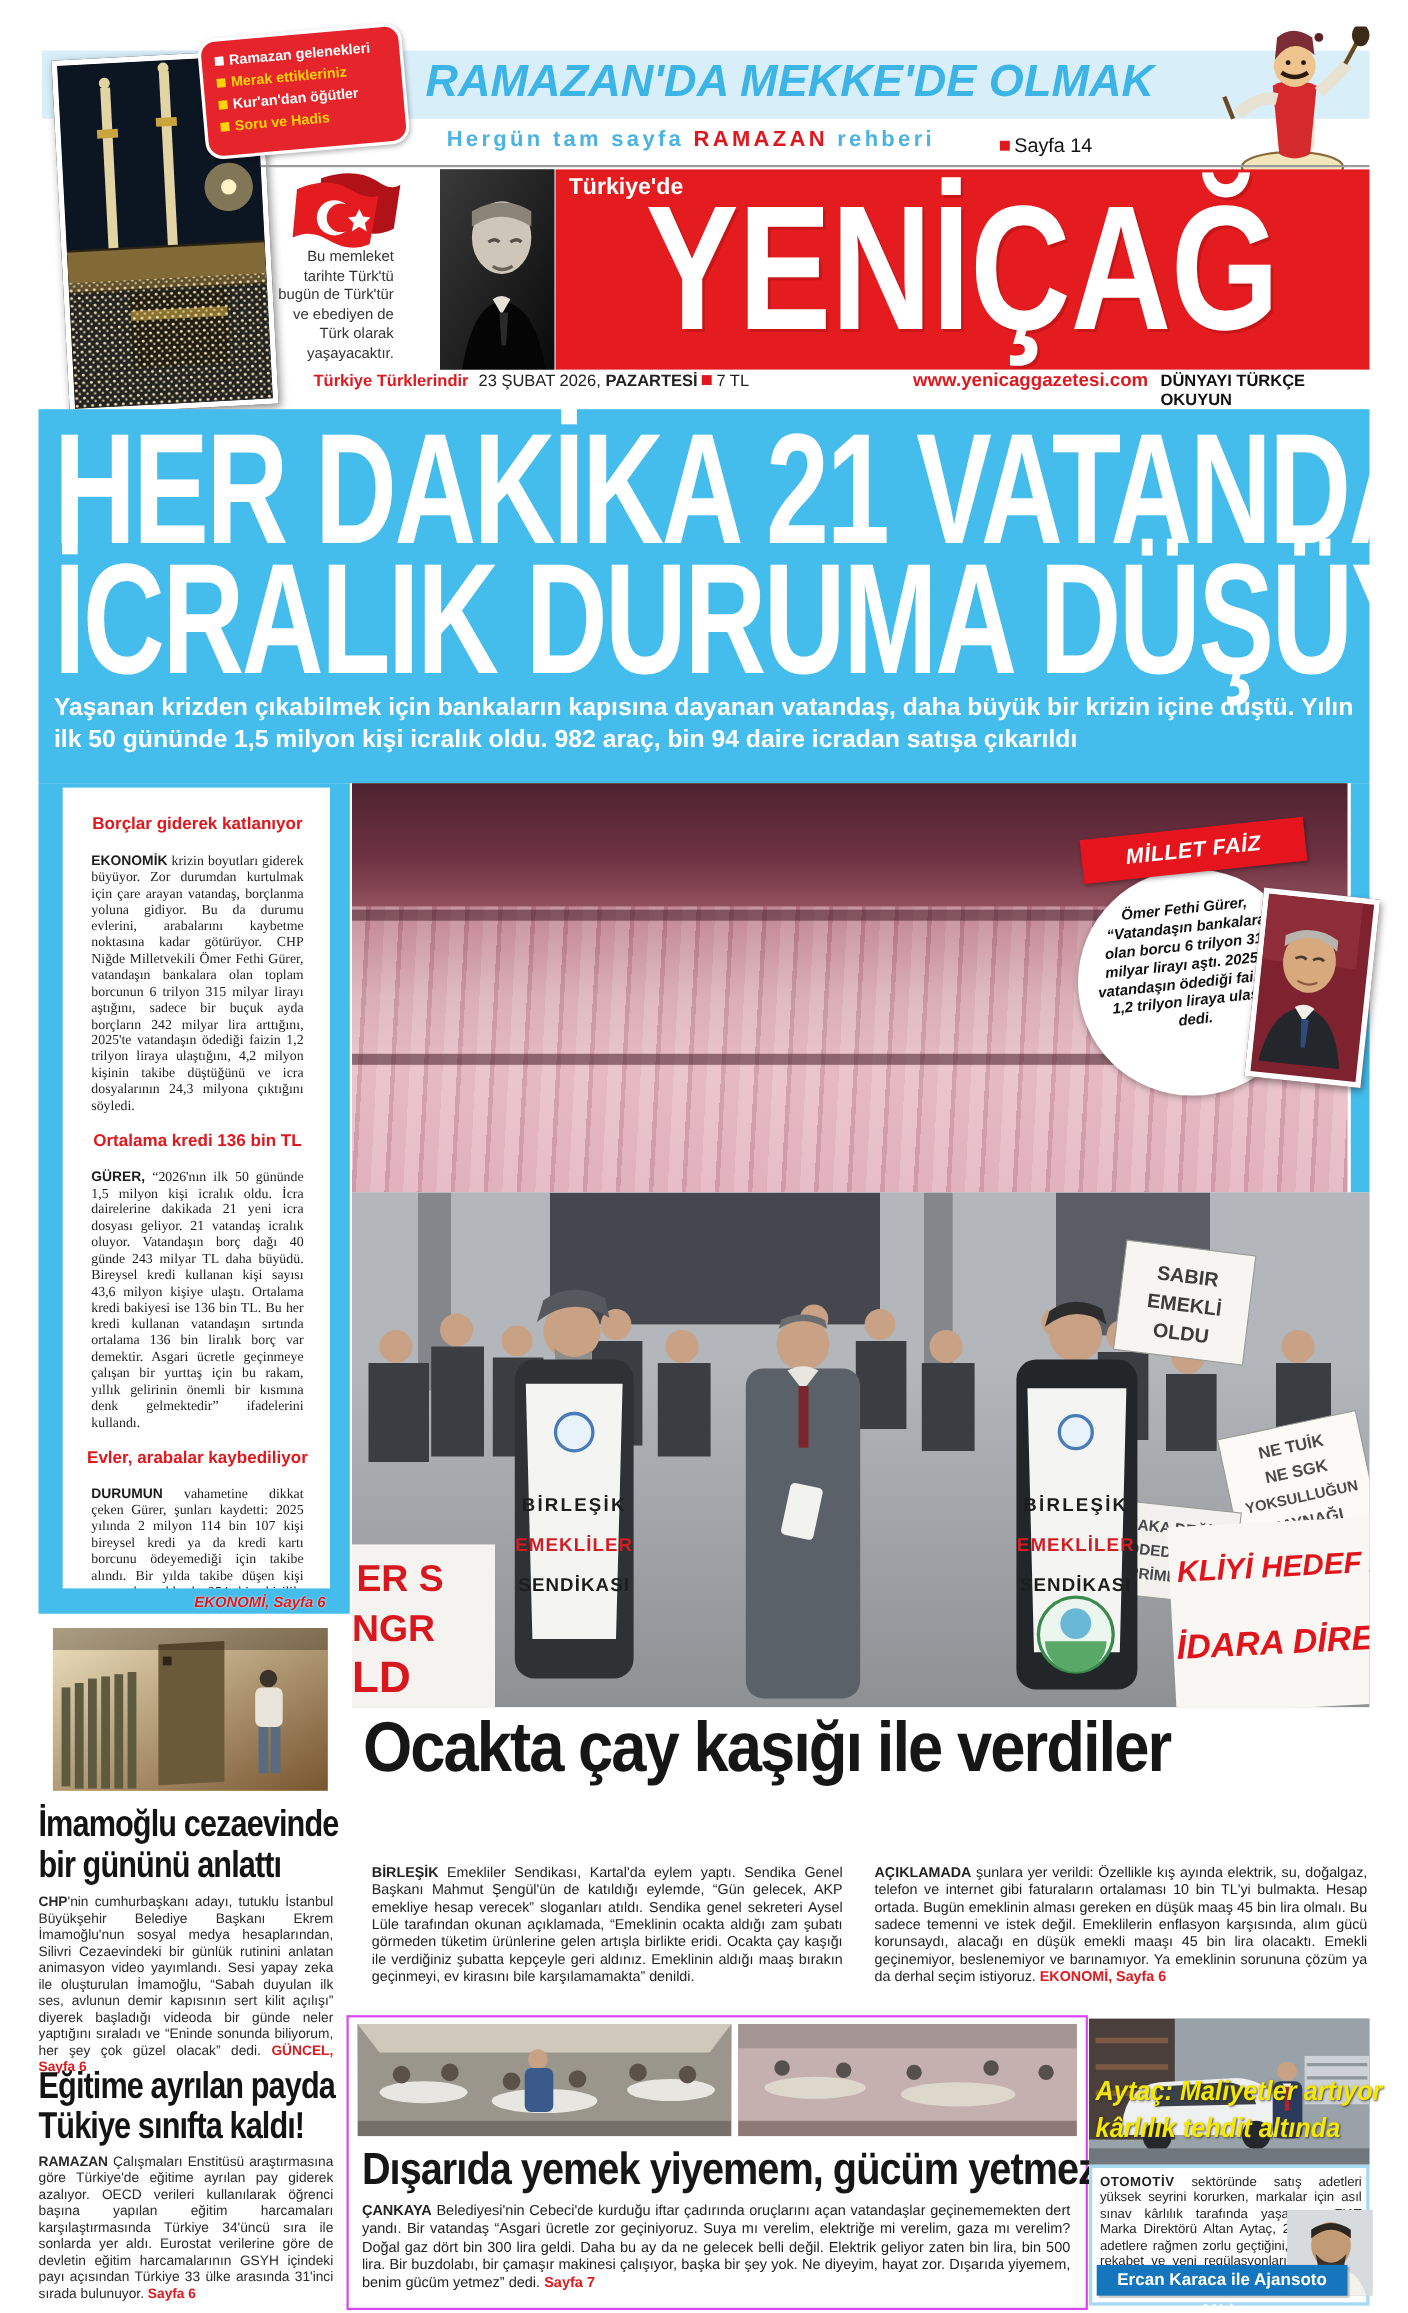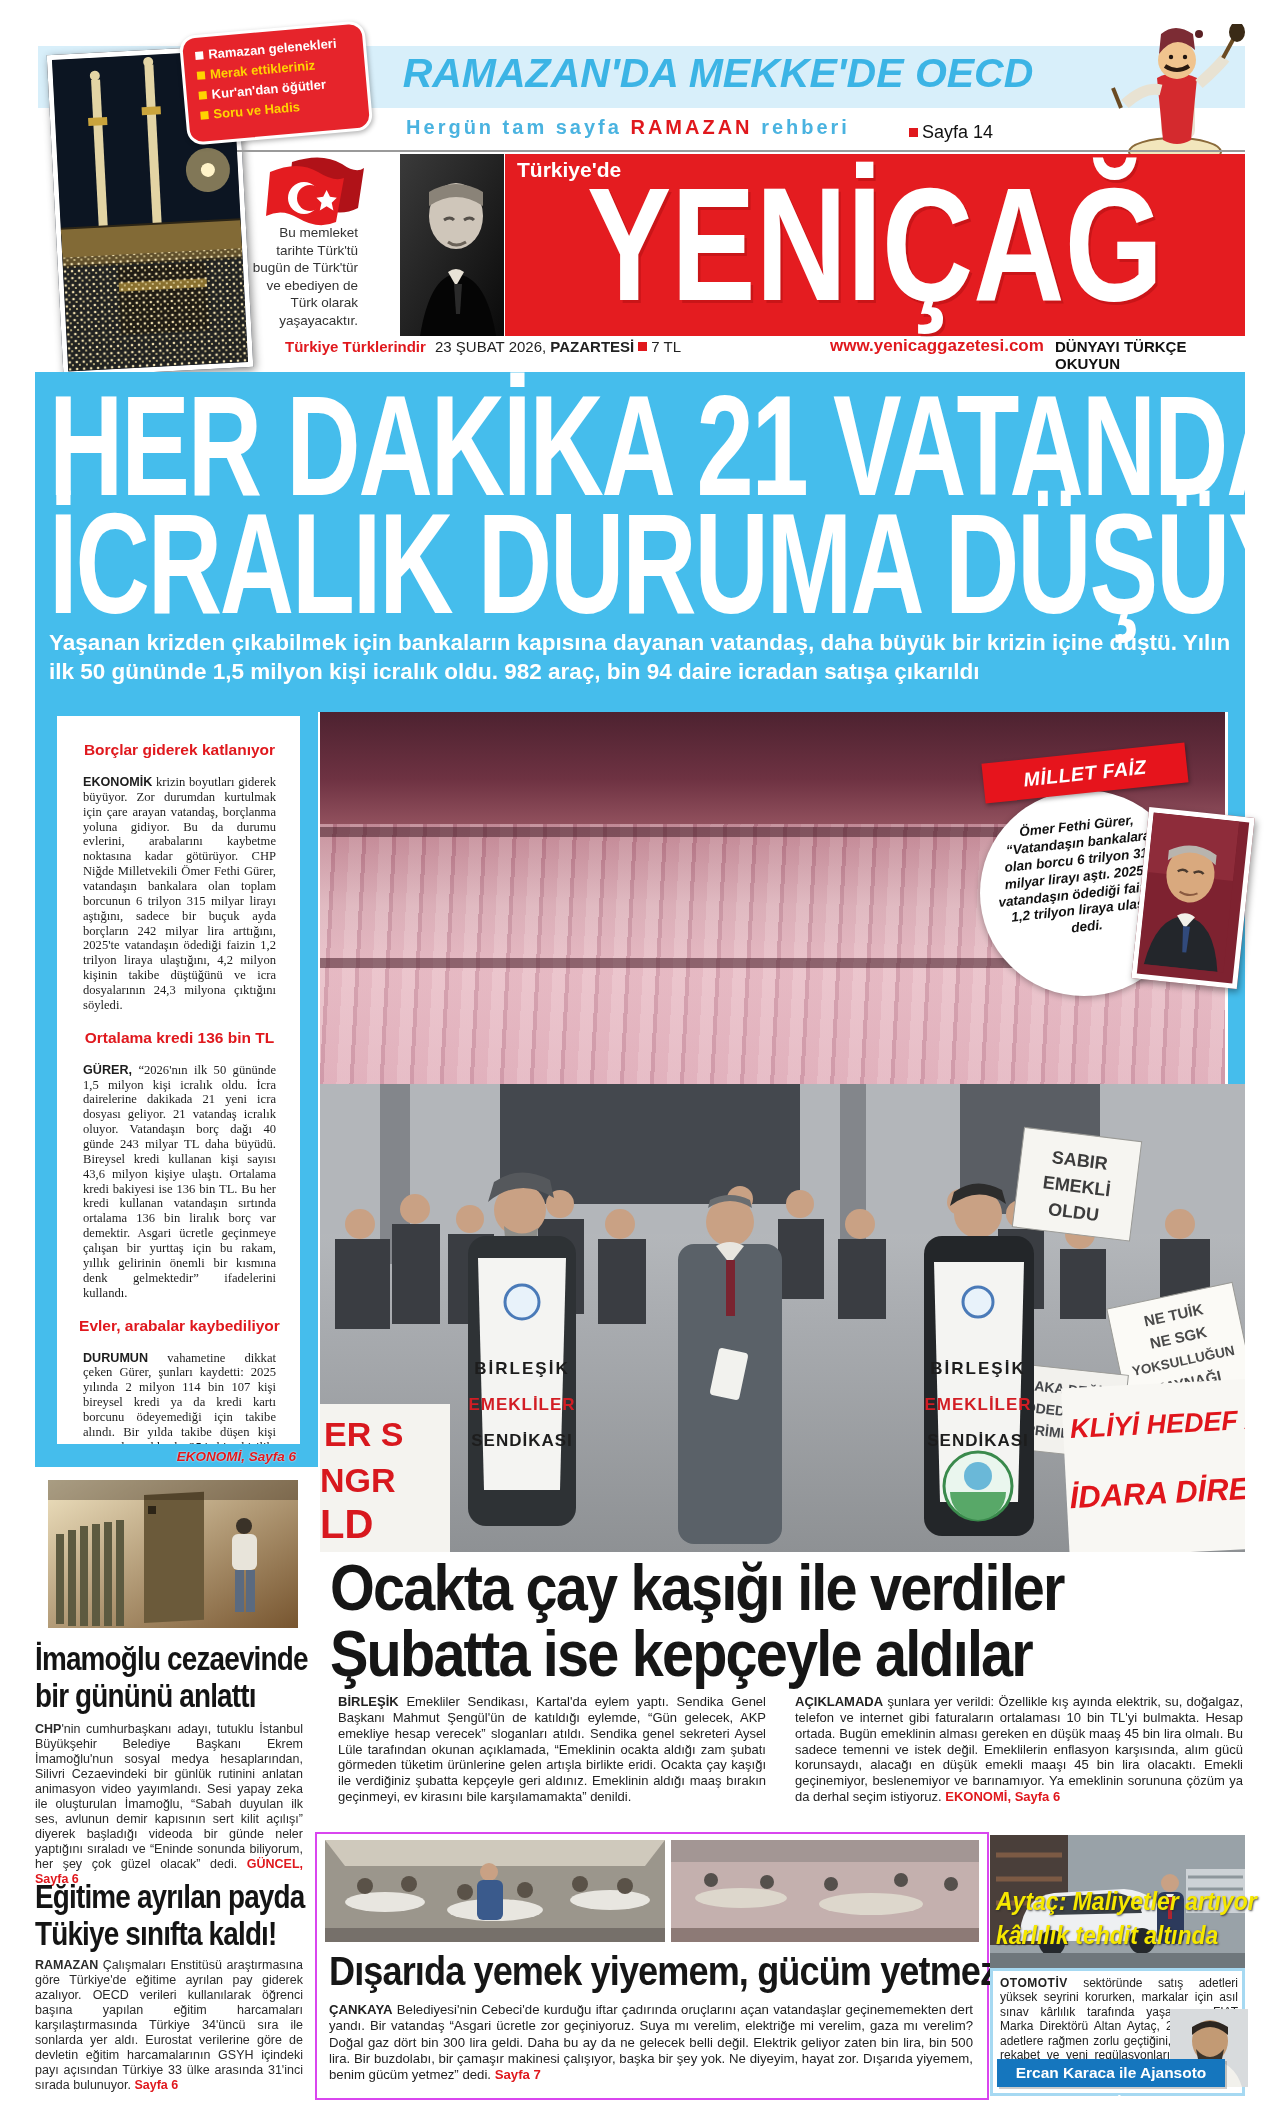--- a/index.html
+++ b/index.html
@@ -142,21 +142,21 @@
     </svg>
   </div>
 
   <div class="abs promo-badge">
     <div class="promo-line" style="color:#ffffff"><span class="pb" style="background:#fff"></span><span>Ramazan gelenekleri</span></div>
     <div class="promo-line" style="color:#ffd400"><span class="pb" style="background:#ffd400"></span><span>Merak ettikleriniz</span></div>
     <div class="promo-line" style="color:#ffffff"><span class="pb" style="background:#ffd400"></span><span>Kur'an'dan öğütler</span></div>
     <div class="promo-line" style="color:#ffd400"><span class="pb" style="background:#ffd400"></span><span>Soru ve Hadis</span></div>
   </div>
 
-  <div class="abs banner-title">RAMAZAN'DA MEKKE'DE OECD</div>
+  <div class="abs banner-title">RAMAZAN'DA MEKKE'DE OLMAK</div>
   <div class="abs banner-sub">
     <span>Hergün tam sayfa</span>
     <span class="red">RAMAZAN</span>
     <span>rehberi</span>
   </div>
   <div class="abs banner-ref"><span class="sq"></span><span>Sayfa 14</span></div>
 
   <div class="abs drummer">
     <svg width="152" height="218" viewBox="0 0 152 218">
       <ellipse cx="80" cy="158" rx="46" ry="40" fill="#e8d8a0" stroke="#8a6a3a" stroke-width="2"></ellipse>
@@ -401,23 +401,20 @@
         <circle cx="58" cy="316" r="34" fill="#eaf6ee" stroke="#3a8a4c" stroke-width="3"></circle>
         <path d="M30 322 a28 28 0 0 0 56 0 Z" fill="#58a868"></path>
         <circle cx="58" cy="306" r="14" fill="#6ab8d8"></circle>
       </g>
     </svg>
   </div>
 
   <div class="h2-line" style="top:1556px">
     <span class="shrink">Ocakta çay kaşığı ile verdiler</span>
   </div>
-  <div class="h2-line" style="top:1622px">
-    <span class="shrink">Şubatta ise kepçeyle aldılar</span>
-  </div>
 
   <div class="body-col" style="left:338px;top:1694px;width:428px;font-size:13px;">
     <b>BİRLEŞİK</b> <span>Emekliler Sendikası, Kartal'da eylem yaptı. Sendika Genel Başkanı Mahmut Şengül'ün de katıldığı eylemde, “Gün gelecek, AKP emekliye hesap verecek” sloganları atıldı. Sendika genel sekreteri Aysel Lüle tarafından okunan açıklamada, “Emeklinin ocakta aldığı zam şubatı görmeden tüketim ürünlerine gelen artışla birlikte eridi. Ocakta çay kaşığı ile verdiğiniz şubatta kepçeyle geri aldınız. Emeklinin aldığı maaş bırakın geçinmeyi, ev kirasını bile karşılamamakta” denildi.</span>
   </div>
   <div class="body-col" style="left:795px;top:1694px;width:448px;font-size:13px;">
     <b>AÇIKLAMADA</b> <span>şunlara yer verildi: Özellikle kış ayında elektrik, su, doğalgaz, telefon ve internet gibi faturaların ortalaması 10 bin TL'yi bulmakta. Hesap ortada. Bugün emeklinin alması gereken en düşük maaş 45 bin lira olmalı. Bu sadece temenni ve istek değil. Emeklilerin enflasyon karşısında, alım gücü korunsaydı, alacağı en düşük emekli maaşı 45 bin lira olacaktı. Emekli geçinemiyor, beslenemiyor ve barınamıyor. Ya emeklinin sorununa çözüm ya da derhal seçim istiyoruz.</span>
     <b class="red">EKONOMİ, Sayfa 6</b>
   </div>
 
   <div class="abs prison">

